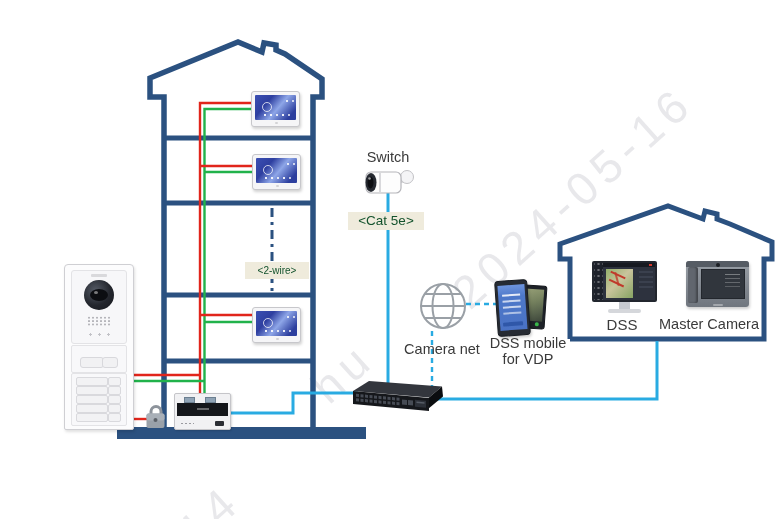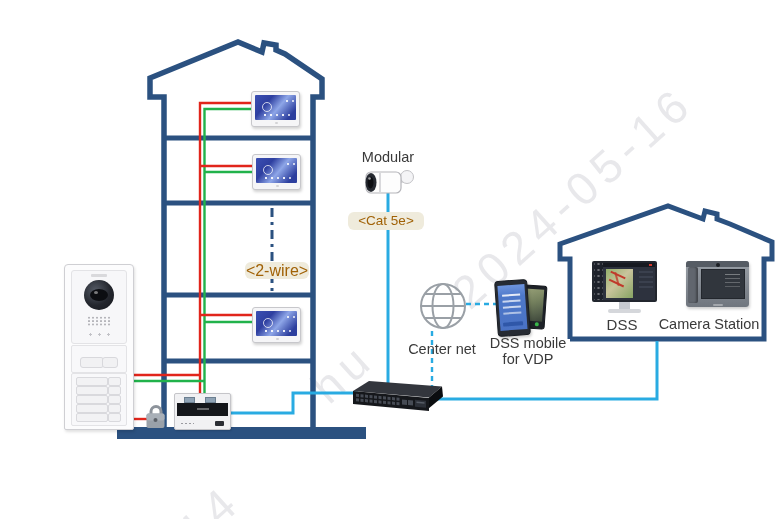--- a/index.html
+++ b/index.html
@@ -2,21 +2,21 @@
 <html><head>
 <meta charset="utf-8">
 <style>
   html,body{margin:0;padding:0;background:#ffffff;}
   .stage{
     position:relative;width:784px;height:519px;overflow:hidden;background:#ffffff;
     font-family:"Liberation Sans", sans-serif;color:#3a3a3a;
   }
   svg{position:absolute;left:0;top:0;}
   .lbl{position:absolute;text-align:center;white-space:nowrap;color:#3a3a3a;}
-  .tag{position:absolute;text-align:center;white-space:nowrap;background:#efebdc;color:#a16207;border-radius:6px;}
+  .tag{position:absolute;text-align:center;white-space:nowrap;background:#efebdc;color:#14532d;}
   .wm{position:absolute;color:rgba(150,150,165,0.22);font-size:46px;letter-spacing:7px;white-space:nowrap;transform:rotate(-42deg);font-weight:400;}
 
   
   .monitor{position:absolute;width:47px;height:34px;background:#f5f5f7;border:1px solid #c7c7cb;border-radius:3px;box-shadow:1px 2px 3px rgba(0,0,0,0.18);}
   .monitor .screen{position:absolute;left:3px;top:3px;right:3px;bottom:6px;border-radius:1px;
     background:linear-gradient(130deg,#3b4fb3 0%,#2e3fa0 30%,#8ea6e8 55%,#2c3e9e 85%);}
   .monitor .screen::before{content:"";position:absolute;left:7px;top:7px;width:8px;height:8px;border:1px solid rgba(255,255,255,0.75);border-radius:50%;}
   .monitor .screen::after{content:"";position:absolute;left:9px;bottom:4px;width:2px;height:2px;background:rgba(255,255,255,0.9);
     box-shadow:6px 0 rgba(255,255,255,0.9),12px 0 rgba(255,255,255,0.8),18px 0 rgba(255,255,255,0.9),24px 0 rgba(255,255,255,0.7),22px -14px rgba(255,255,255,0.8),28px -14px rgba(255,255,255,0.7);}
   .monitor .chin-dot{position:absolute;left:50%;bottom:2px;width:3px;height:2px;margin-left:-1px;background:#d3d3d6;border-radius:1px;}
@@ -261,22 +261,22 @@
   <div class="dss-base"></div>
 
   <div class="master">
     <div class="ms-top"></div>
     <div class="ms-cam"></div>
     <div class="ms-handset"></div>
     <div class="ms-screen"></div>
     <div class="ms-logo"></div>
   </div>
 
-  <div class="lbl" style="left:352px;top:149px;width:72px;font-size:14.5px;">Modular</div>
+  <div class="lbl" style="left:352px;top:149px;width:72px;font-size:14.5px;">Switch</div>
   <div class="tag" style="left:348px;top:212px;width:76px;height:18px;line-height:18px;font-size:13.5px;">&lt;Cat 5e&gt;</div>
-  <div class="tag" style="left:245px;top:262px;width:64px;height:17px;line-height:17px;font-size:16px;">&lt;2-wire&gt;</div>
-  <div class="lbl" style="left:401px;top:341px;width:82px;font-size:14.5px;">Center net</div>
+  <div class="tag" style="left:245px;top:262px;width:64px;height:17px;line-height:17px;font-size:10px;">&lt;2-wire&gt;</div>
+  <div class="lbl" style="left:401px;top:341px;width:82px;font-size:14.5px;">Camera net</div>
   <div class="lbl" style="left:487px;top:335px;width:82px;font-size:14.5px;">DSS mobile</div>
   <div class="lbl" style="left:487px;top:351px;width:82px;font-size:14.5px;">for VDP</div>
   <div class="lbl" style="left:600px;top:316px;width:44px;font-size:15px;">DSS</div>
-  <div class="lbl" style="left:657px;top:316px;width:104px;font-size:14.5px;">Camera Station</div>
+  <div class="lbl" style="left:657px;top:316px;width:104px;font-size:14.5px;">Master Camera</div>
 
 </div>
 
 </body></html>

